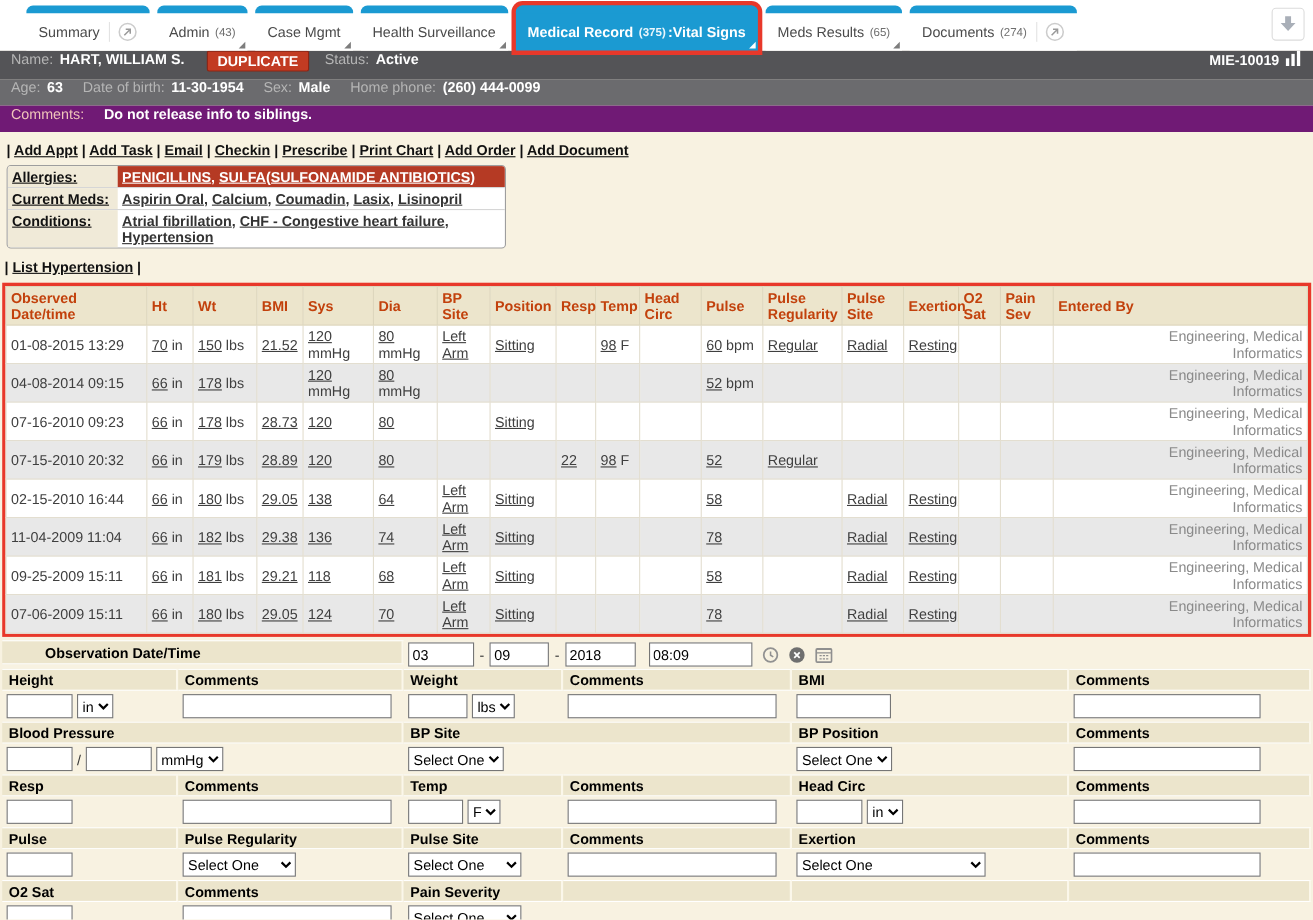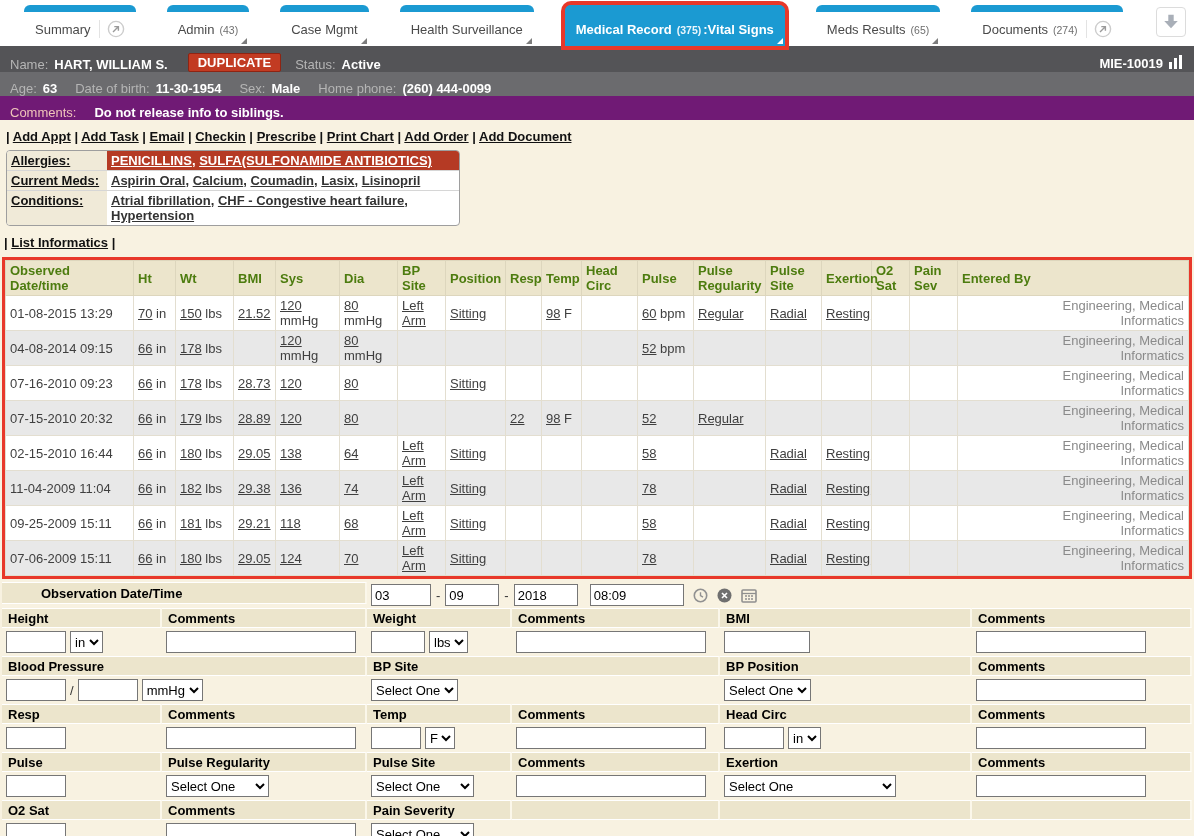--- a/index.html
+++ b/index.html
@@ -1,36 +1,36 @@
 <!DOCTYPE html>
 <html><head>
 <meta charset="utf-8">
 <style>
   html,body{margin:0;padding:0;}
   body{width:1194px;height:836px;background:#f8f2e1;font-family:"Liberation Sans",sans-serif;font-size:13px;color:#222;overflow:hidden;}
   .link{text-decoration:underline;cursor:pointer;}
 
   
   .topbar{background:#fff;height:46px;position:relative;display:flex;align-items:flex-end;padding-left:24px;box-sizing:border-box;}
-  .tabs{display:flex;align-items:flex-end;height:46px;gap:24px;}
+  .tabs{display:flex;align-items:flex-end;height:46px;}
   .tab{position:relative;margin:5px 7px 0 0;border-radius:6px 6px 0 0;background:#fff;display:flex;flex-direction:column;height:41px;box-sizing:border-box;cursor:pointer;}
   .tab .strip{height:7px;background:#1b9ad2;border-radius:6px 6px 0 0;}
   .tab .body{flex:1;display:flex;align-items:center;gap:5px;padding:0 11px;color:#4a4a4a;font-size:13px;white-space:nowrap;}
   .tab .cnt{font-size:10.5px;color:#6e6e6e;position:relative;top:1px;}
   .tab.active{background:#1b9ad2;}
   .tab.active .body{color:#fff;font-weight:bold;}
   .tab.active .cnt{color:#eaf6fc;}
   .tab.annotated{box-shadow:0 0 0 4px #e8382a;}
   .fold{position:absolute;right:2px;bottom:2px;width:0;height:0;border-left:6px solid transparent;border-bottom:6px solid #7d7d7d;}
   .tab.active .fold{border-bottom-color:#fff;}
   .ext{display:inline-flex;align-items:center;border-left:1px solid #e3e3e3;padding-left:7px;margin-left:3px;}
   .overflow-btn{position:absolute;right:8px;top:7px;width:30px;height:30px;background:#fff;border:1px solid #dcdcdc;border-radius:4px;display:flex;align-items:center;justify-content:center;cursor:pointer;padding:0;}
 
   
-  .brow{display:flex;align-items:flex-end;padding:0 10px;color:#fff;}
+  .brow{display:flex;align-items:flex-start;padding:0 10px;color:#fff;}
   .b1{background:#545457;height:26px;}
   .b2{background:#6b6b6e;height:24px;}
   .b3{background:#701a75;height:24px;}
   .blab{color:#b5b5b5;margin-right:6px;}
   .b3 .blab{color:#efc5ba;margin-right:18px;}
   .bval{font-weight:bold;color:#fff;margin-right:18px;}
   .dup{background:#c23b22;border:1px solid #8e2413;font-weight:bold;padding:0 9px;margin:0 14px 0 2px;border-radius:2px;line-height:17px;cursor:pointer;}
   .bright{margin-left:auto;display:flex;align-items:center;gap:5px;}
   .bright .bval{margin-right:0;}
 
@@ -46,21 +46,21 @@
   .svals{flex:1;padding:2px 4px;color:#333;}
   .svals.allergy{background:#b53a24;color:#fff;}
   .svals .link{white-space:nowrap;}
 
   
   .listobs{padding:9px 0 7px 4px;font-weight:bold;color:#111;}
 
   
   .tablebox{margin:0 2px;border:3px solid #e8382a;background:#fdfbf4;}
   table{border-collapse:collapse;table-layout:fixed;width:100%;font-size:13px;color:#3f3f3f;}
-  th{background:#ece5cc;color:#4d7c0f;font-weight:bold;text-align:left;padding:2px 4px;border:1px solid #ddd6bd;vertical-align:middle;}
+  th{background:#ece5cc;color:#c2410c;font-weight:bold;text-align:left;padding:2px 4px;border:1px solid #ddd6bd;vertical-align:middle;}
   td{padding:2px 4px;border:1px solid #e3ded0;vertical-align:middle;height:30px;}
   tbody tr:nth-child(even){background:#e8e8e8;}
   tbody tr:nth-child(odd){background:#fff;}
   .tl{text-decoration:underline;cursor:pointer;}
   td.entered{color:#8a8a8a;text-align:right;}
   td.entered span{display:inline-block;width:150px;}
 
   
   .form{margin:3px 2px 0;}
   .frow{display:grid;grid-template-columns:160px 205px 145px 208px 252px 1fr;}
@@ -191,21 +191,21 @@
     <div class="srow">
       <span class="slabel link">Current Meds:</span>
       <span class="svals"><span class="link">Aspirin Oral</span>, <span class="link">Calcium</span>, <span class="link">Coumadin</span>, <span class="link">Lasix</span>, <span class="link">Lisinopril</span></span>
     </div>
     <div class="srow">
       <span class="slabel link">Conditions:</span>
       <span class="svals"><span class="link">Atrial fibrillation</span>, <span class="link">CHF - Congestive heart failure</span>, <span class="link">Hypertension</span></span>
     </div>
   </div>
 
-<div class="listobs"><span>| </span><span class="link">List Informatics</span><span> |</span></div>
+<div class="listobs"><span>| </span><span class="link">List Hypertension</span><span> |</span></div>
 
 <div class="tablebox">
   <table id="obsTable">
       <colgroup>
         <col style="width: 128px;">
         <col style="width: 42px;">
         <col style="width: 58px;">
         <col style="width: 42px;">
         <col style="width: 64px;">
         <col style="width: 58px;">

